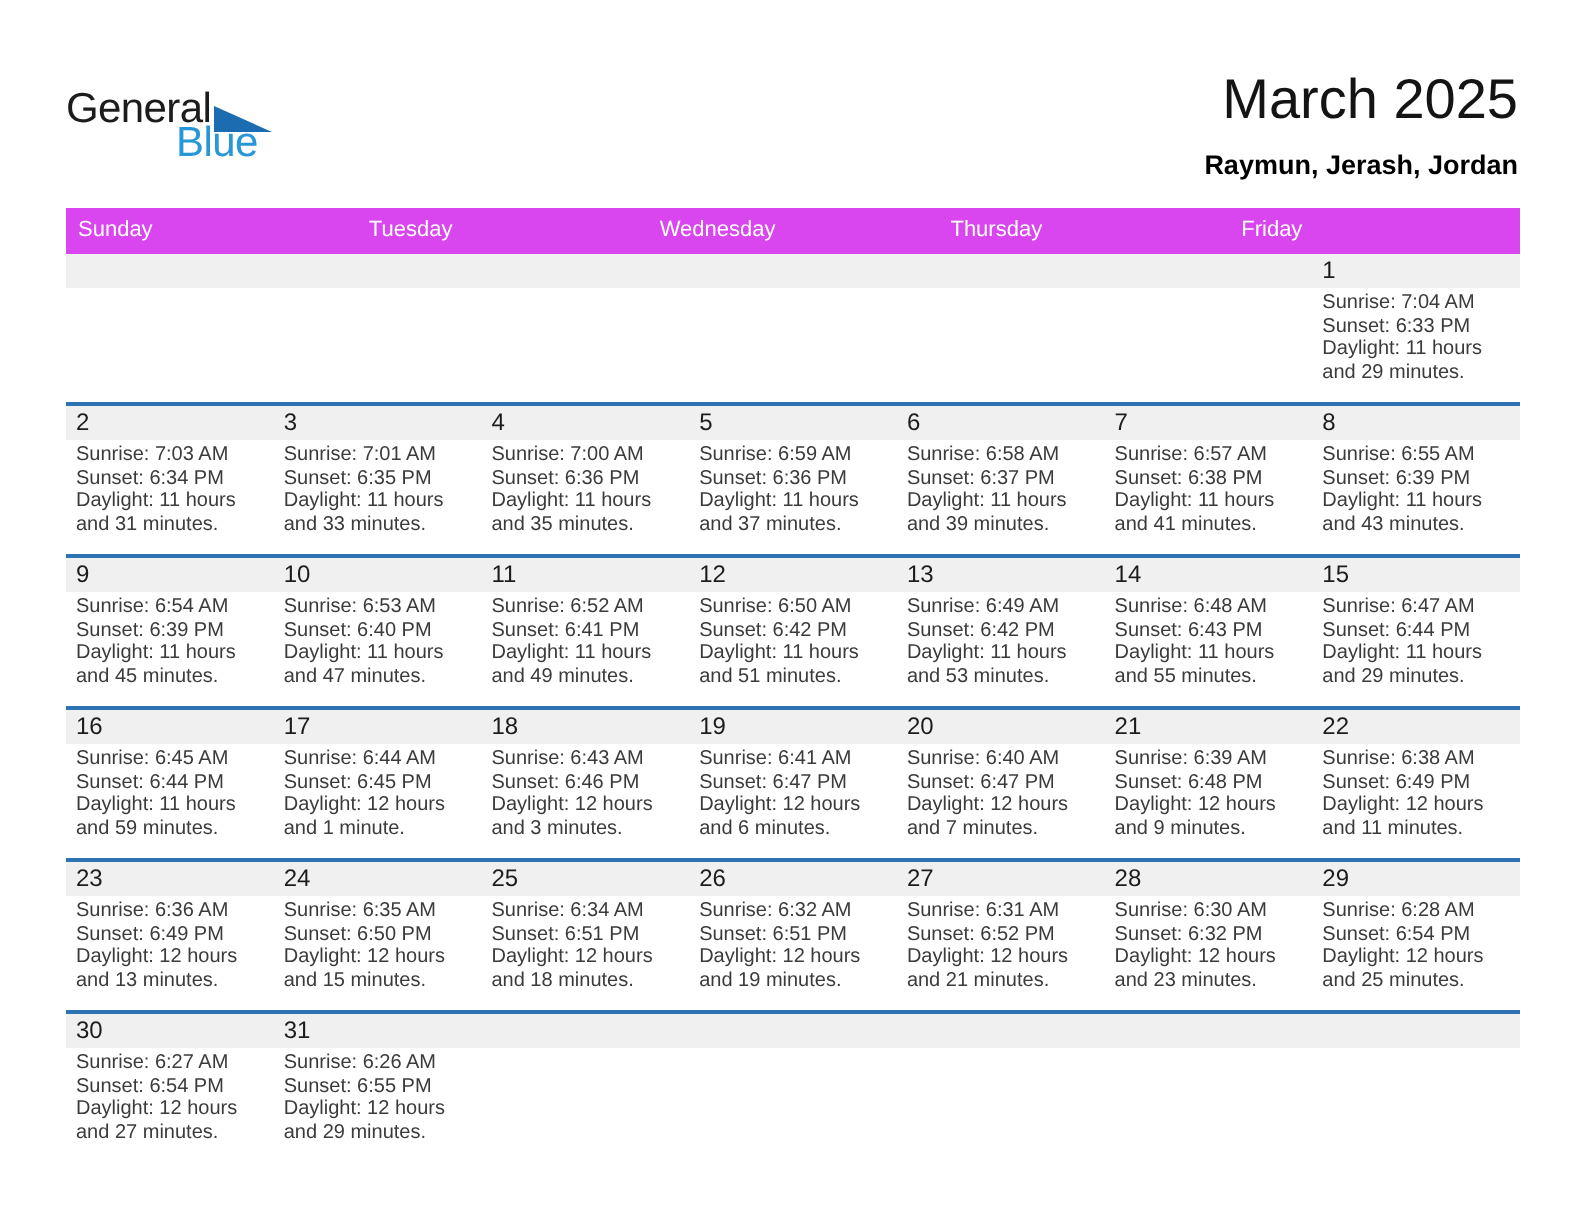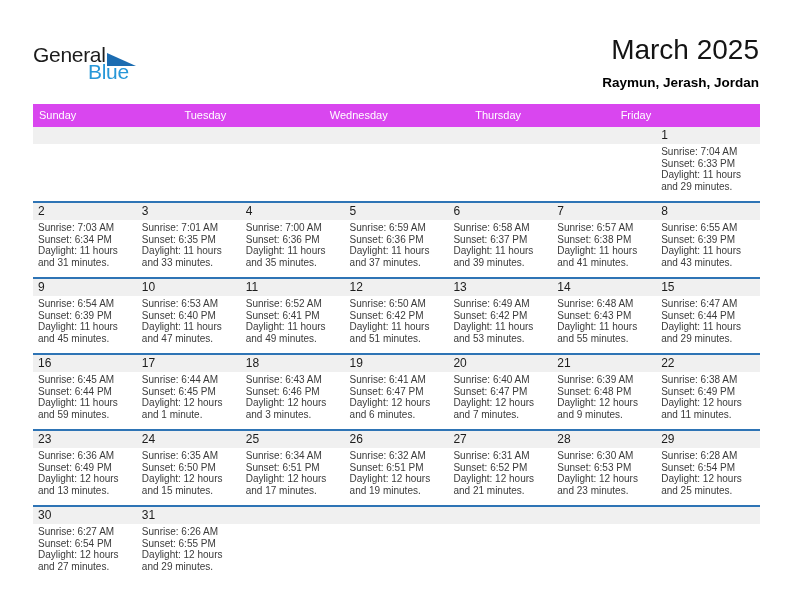--- a/index.html
+++ b/index.html
@@ -274,37 +274,37 @@
             <div class="detail-cell">
               <div class="detail-line">Sunrise: 6:35 AM</div>
               <div class="detail-line">Sunset: 6:50 PM</div>
               <div class="detail-line">Daylight: 12 hours</div>
               <div class="detail-line">and 15 minutes.</div>
             </div>
             <div class="detail-cell">
               <div class="detail-line">Sunrise: 6:34 AM</div>
               <div class="detail-line">Sunset: 6:51 PM</div>
               <div class="detail-line">Daylight: 12 hours</div>
-              <div class="detail-line">and 17 minutes.</div>
+              <div class="detail-line">and 18 minutes.</div>
             </div>
             <div class="detail-cell">
               <div class="detail-line">Sunrise: 6:32 AM</div>
               <div class="detail-line">Sunset: 6:51 PM</div>
               <div class="detail-line">Daylight: 12 hours</div>
               <div class="detail-line">and 19 minutes.</div>
             </div>
             <div class="detail-cell">
               <div class="detail-line">Sunrise: 6:31 AM</div>
               <div class="detail-line">Sunset: 6:52 PM</div>
               <div class="detail-line">Daylight: 12 hours</div>
               <div class="detail-line">and 21 minutes.</div>
             </div>
             <div class="detail-cell">
               <div class="detail-line">Sunrise: 6:30 AM</div>
-              <div class="detail-line">Sunset: 6:53 PM</div>
+              <div class="detail-line">Sunset: 6:32 PM</div>
               <div class="detail-line">Daylight: 12 hours</div>
               <div class="detail-line">and 23 minutes.</div>
             </div>
             <div class="detail-cell">
               <div class="detail-line">Sunrise: 6:28 AM</div>
               <div class="detail-line">Sunset: 6:54 PM</div>
               <div class="detail-line">Daylight: 12 hours</div>
               <div class="detail-line">and 25 minutes.</div>
             </div>
           </div>

